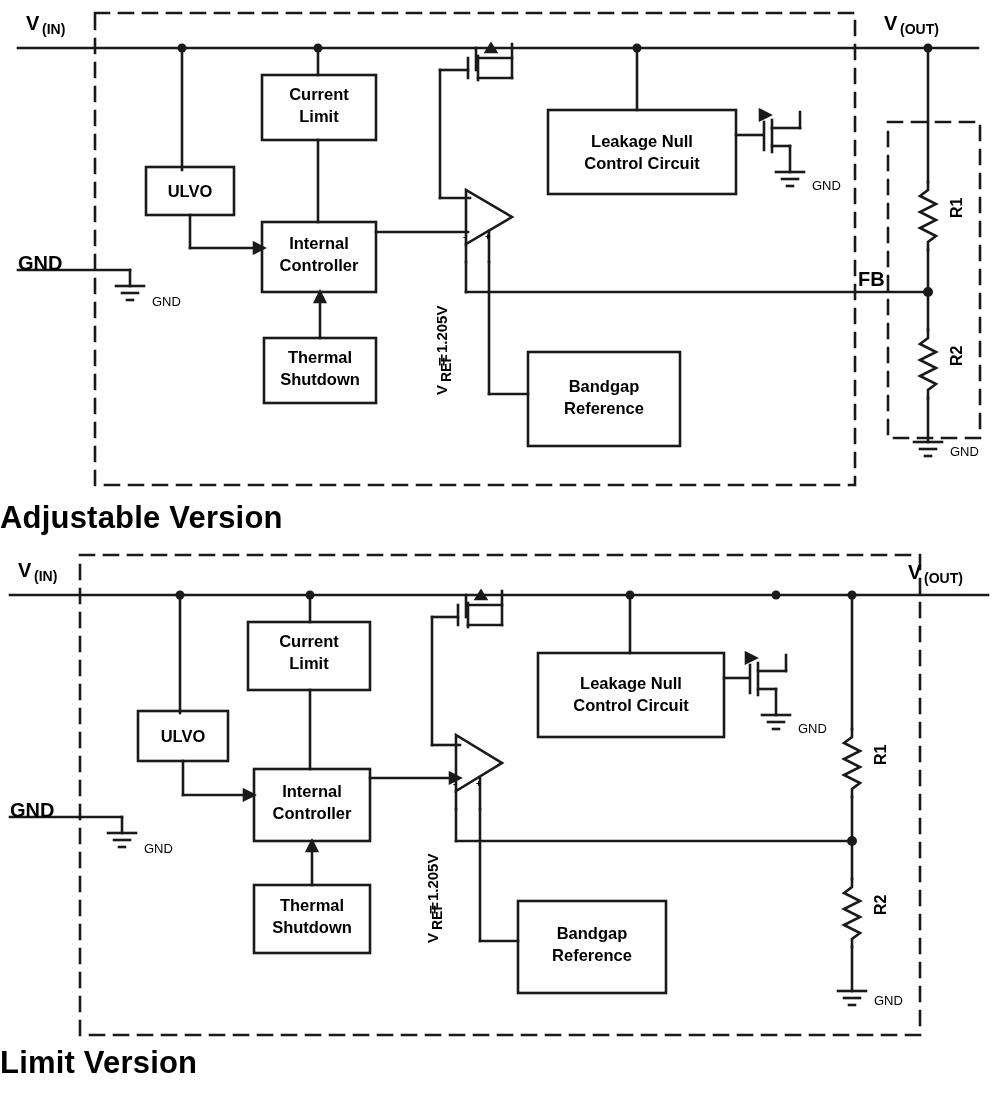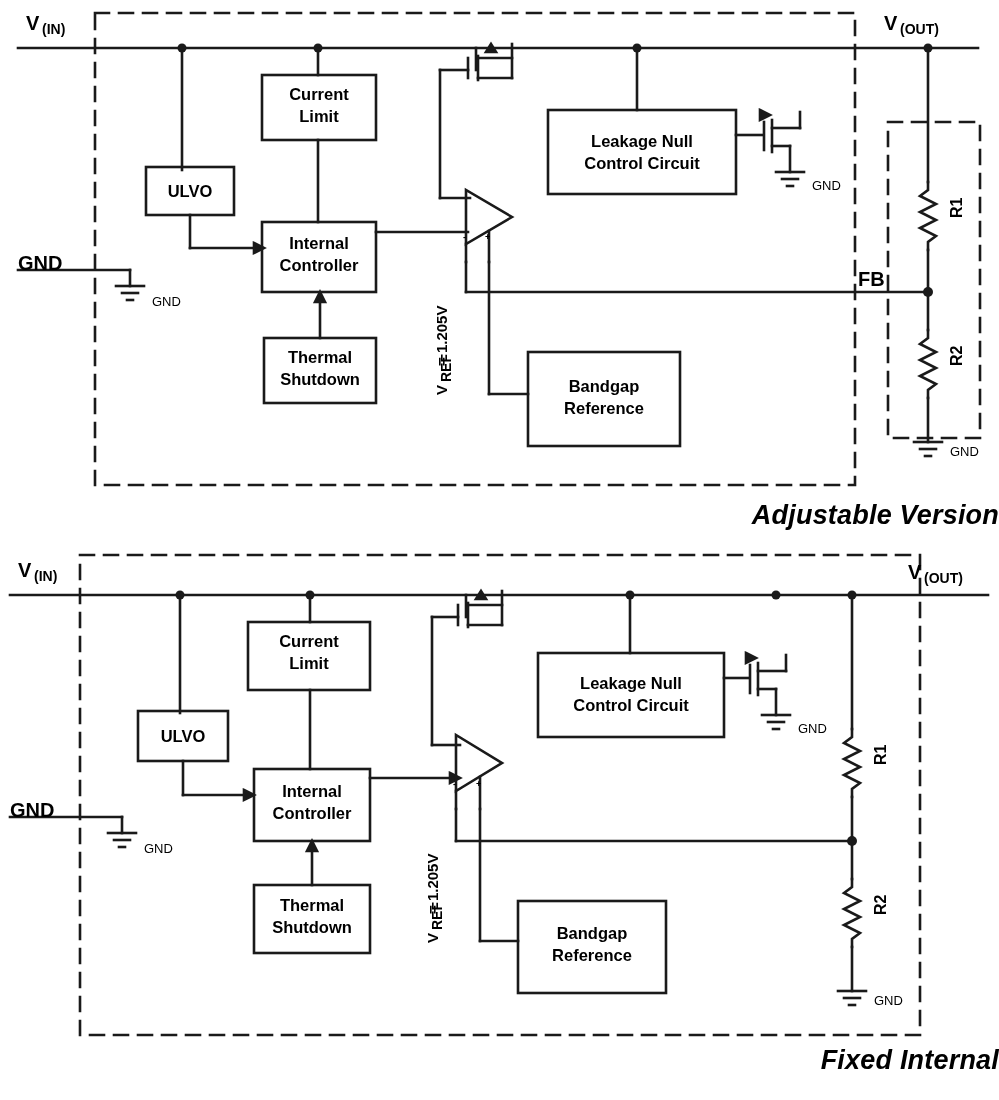--- a/index.html
+++ b/index.html
@@ -3,22 +3,22 @@
 <meta charset="utf-8">
 <style>
   html,body{margin:0;padding:0;background:#ffffff;}
   body{width:999px;height:1100px;font-family:"Liberation Sans",sans-serif;color:#000;}
   .page{position:relative;width:999px;height:1100px;overflow:hidden;}
   .diagram{position:absolute;left:0;width:999px;}
   #diagram-adjustable{top:0;height:545px;}
   #diagram-fixed{top:545px;height:555px;}
   svg{display:block;}
   .cap{
-    position:absolute;width:100%;text-align:right;
-    font-size:27px;font-weight:bold;letter-spacing:0.2px;font-style:italic;
+    position:absolute;width:100%;text-align:left;
+    font-size:31px;font-weight:bold;letter-spacing:0.2px;
   }
   #cap-adjustable{top:500px;}
   #cap-fixed{top:1045px;}
   text{font-family:"Liberation Sans",sans-serif;}
   .blk{font-size:16.5px;font-weight:bold;}
   .lbl{font-size:20px;font-weight:bold;}
   .sub{font-size:14px;font-weight:bold;}
   .gnd{font-size:13px;font-weight:normal;}
   .tiny{font-size:9px;font-weight:bold;}
   .rlbl{font-size:16px;font-weight:bold;}
@@ -303,16 +303,16 @@
         </g>
 
         <g transform="translate(886,220) rotate(-90)">
           <text class="rlbl" x="0" y="0">R1</text>
         </g>
         <g transform="translate(886,370) rotate(-90)">
           <text class="rlbl" x="0" y="0">R2</text>
         </g>
       </g>
     </svg>
-    <div class="cap" id="cap-fixed" style="top:500px;">Fixed Internal</div>
+    <div class="cap" id="cap-fixed" style="top:500px;">Limit Version</div>
   </div>
 
 </div>
 
 </body></html>

